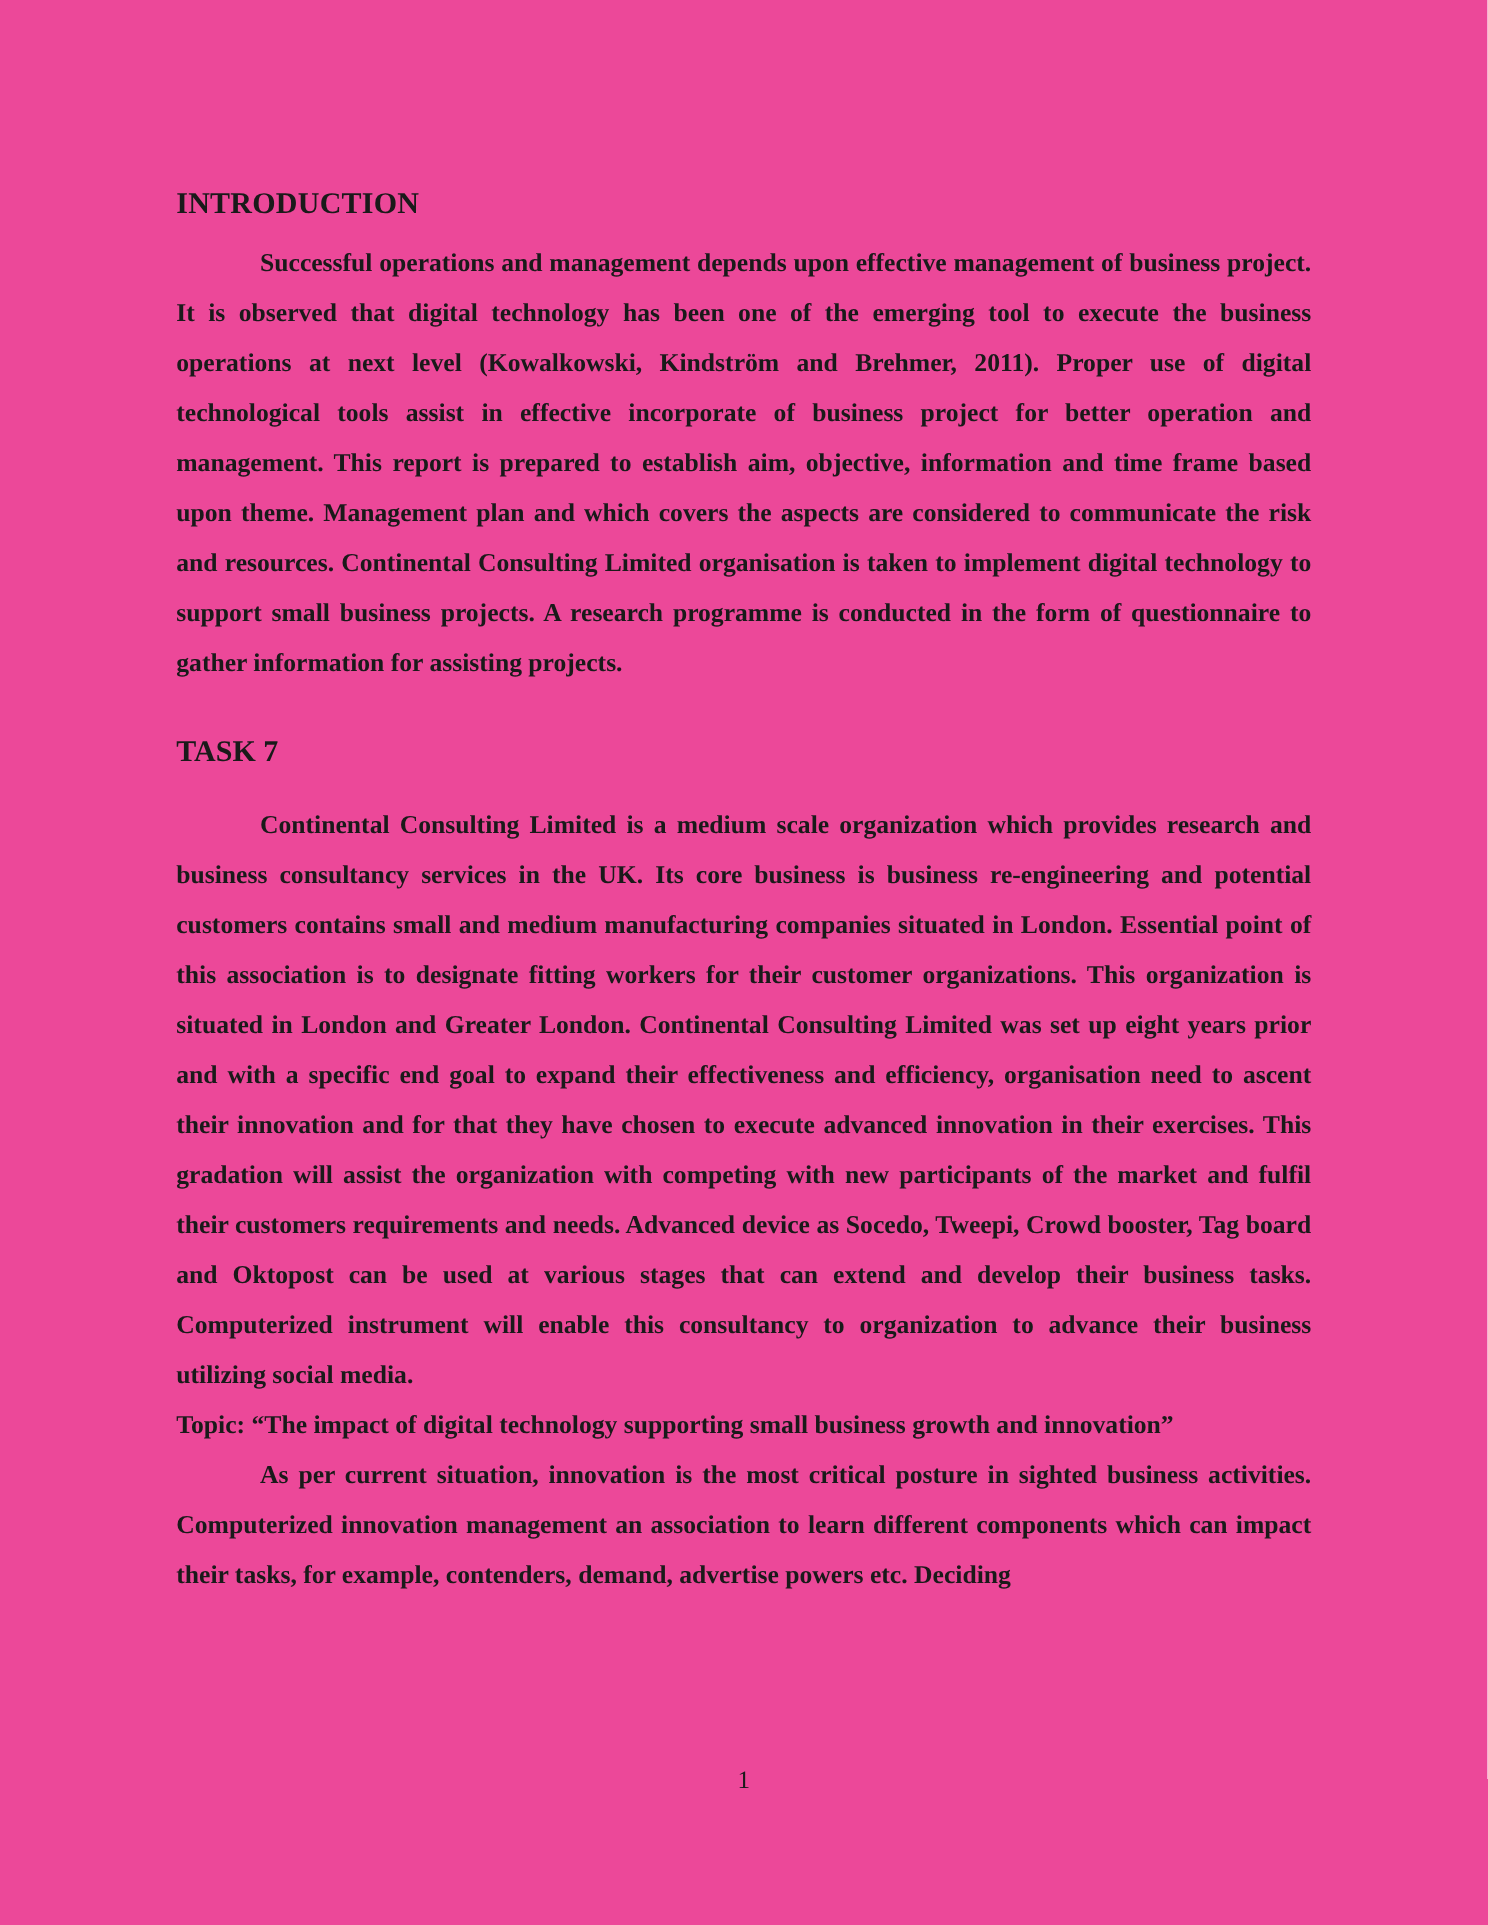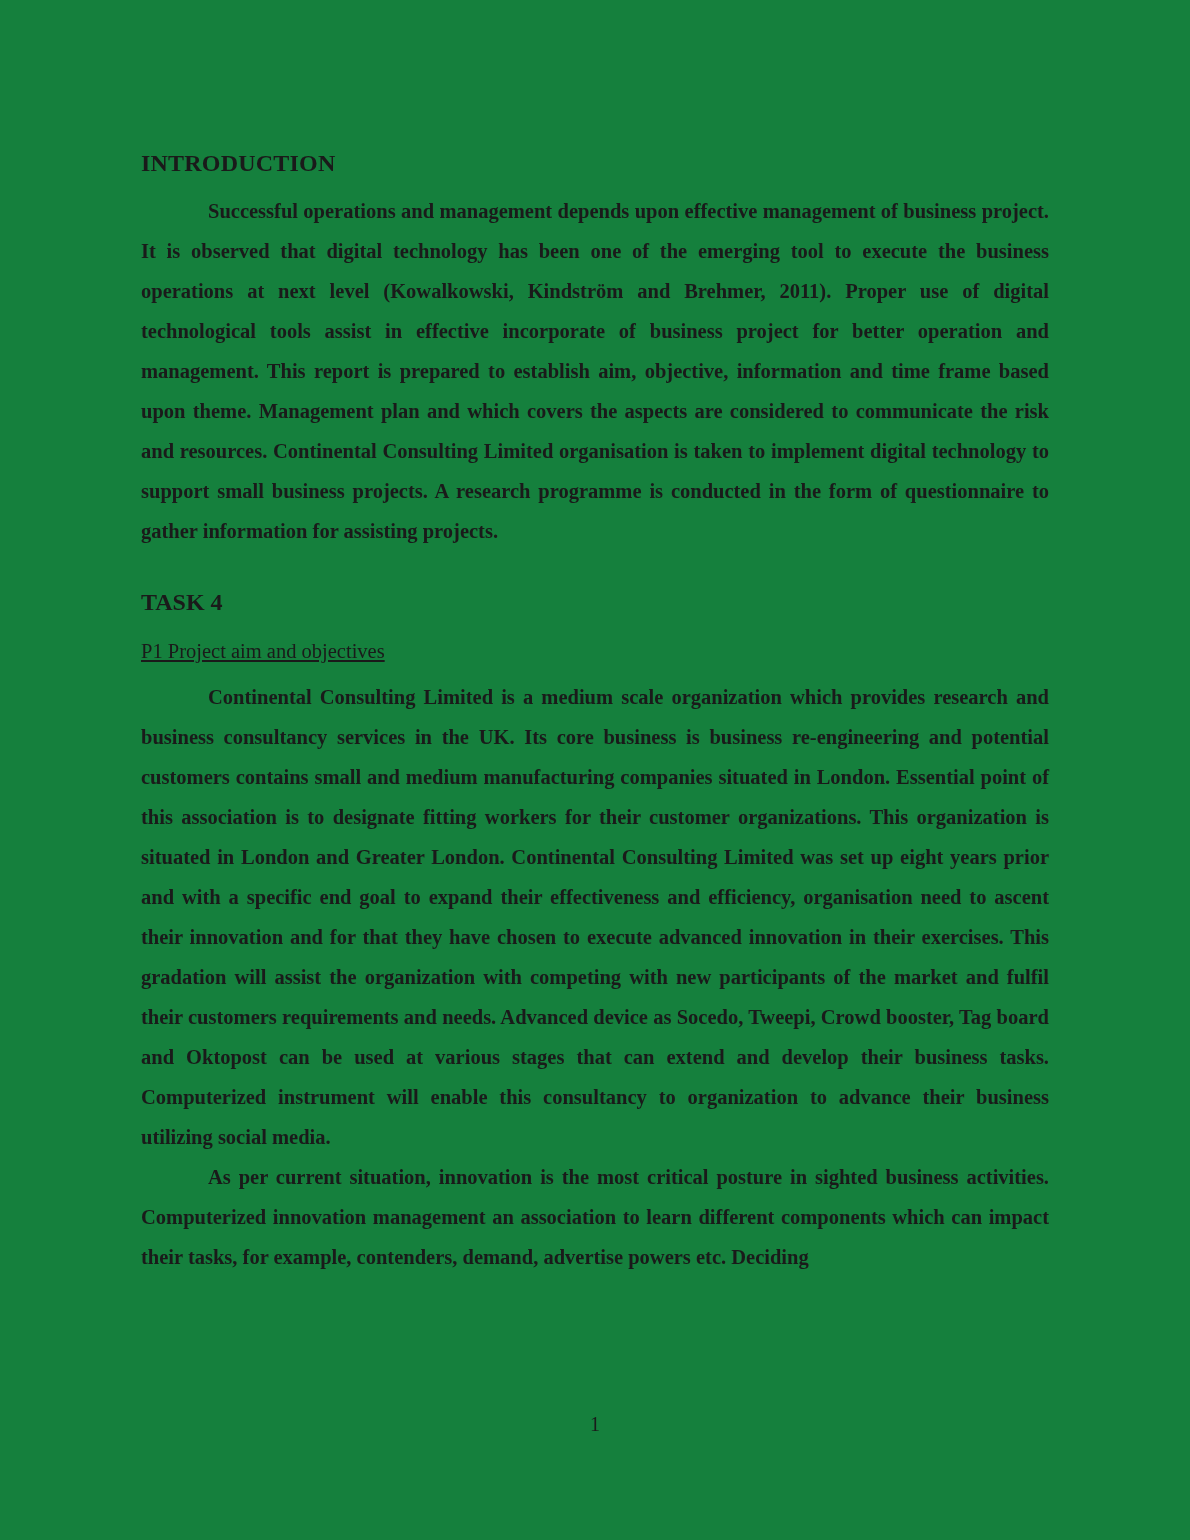--- a/index.html
+++ b/index.html
@@ -5,21 +5,21 @@
   * { box-sizing: border-box; }
   html, body {
     margin: 0;
     padding: 0;
     background: #ffffff;
   }
   .page {
     position: relative;
     width: 1190px;
     height: 1540px;
-    background: #15803d;
+    background: #ec4899;
     font-family: "Liberation Serif", serif;
     color: #1a1a1a;
     overflow: hidden;
   }
   .content {
     position: absolute;
     top: 150px;
     left: 141px;
     right: 141px;
   }
@@ -68,25 +68,25 @@
 </head>
 <body>
 
 <div class="page">
   <div class="content">
 
     <h1 class="h1">INTRODUCTION</h1>
 
     <p class="body-para">Successful operations and management depends upon effective management of business project. It is observed that digital technology has been one of the emerging tool to execute the business operations at next level (Kowalkowski,  Kindström and Brehmer, 2011). Proper use of digital technological tools assist in effective incorporate of business project for better operation and management. This report is prepared to establish aim, objective, information and time frame based upon theme. Management plan and which covers the aspects are considered to communicate the risk and resources. Continental Consulting Limited organisation is taken to implement digital technology to support small business projects. A research programme is conducted in the form of questionnaire to gather information for assisting projects.</p>
 
-    <h2 class="section-heading">TASK 4</h2>
+    <h2 class="section-heading">TASK 7</h2>
 
-    <h3 class="sub-heading">P1 Project aim and objectives</h3>
 
     <p class="body-para">Continental Consulting Limited is a medium scale organization which provides research and business consultancy services in the UK. Its core business is business re-engineering and potential customers contains small and medium manufacturing companies situated in London. Essential point of this association is to designate fitting workers for their customer organizations. This organization is situated in London and Greater London. Continental Consulting Limited was set up eight years prior and with a specific end goal to expand their effectiveness and efficiency, organisation need to ascent their innovation and for that they have chosen to execute advanced innovation in their exercises. This gradation will assist the organization with competing with new participants of the market and fulfil their customers requirements and needs. Advanced device as Socedo, Tweepi, Crowd booster, Tag board and Oktopost can be used at various stages that can extend and develop their business tasks. Computerized instrument will enable this consultancy to organization to advance their business utilizing social media.</p>
 
+    <p class="topic-para">Topic:  “The impact of digital technology supporting small business growth and innovation”</p>
 
     <p class="body-para">As per current situation, innovation is the most critical posture in sighted business activities. Computerized innovation management an association to learn different components which can impact their tasks, for example, contenders, demand, advertise powers etc. Deciding</p>
 
   </div>
 
   <div class="page-number">1</div>
 </div>
 
 </body></html>

